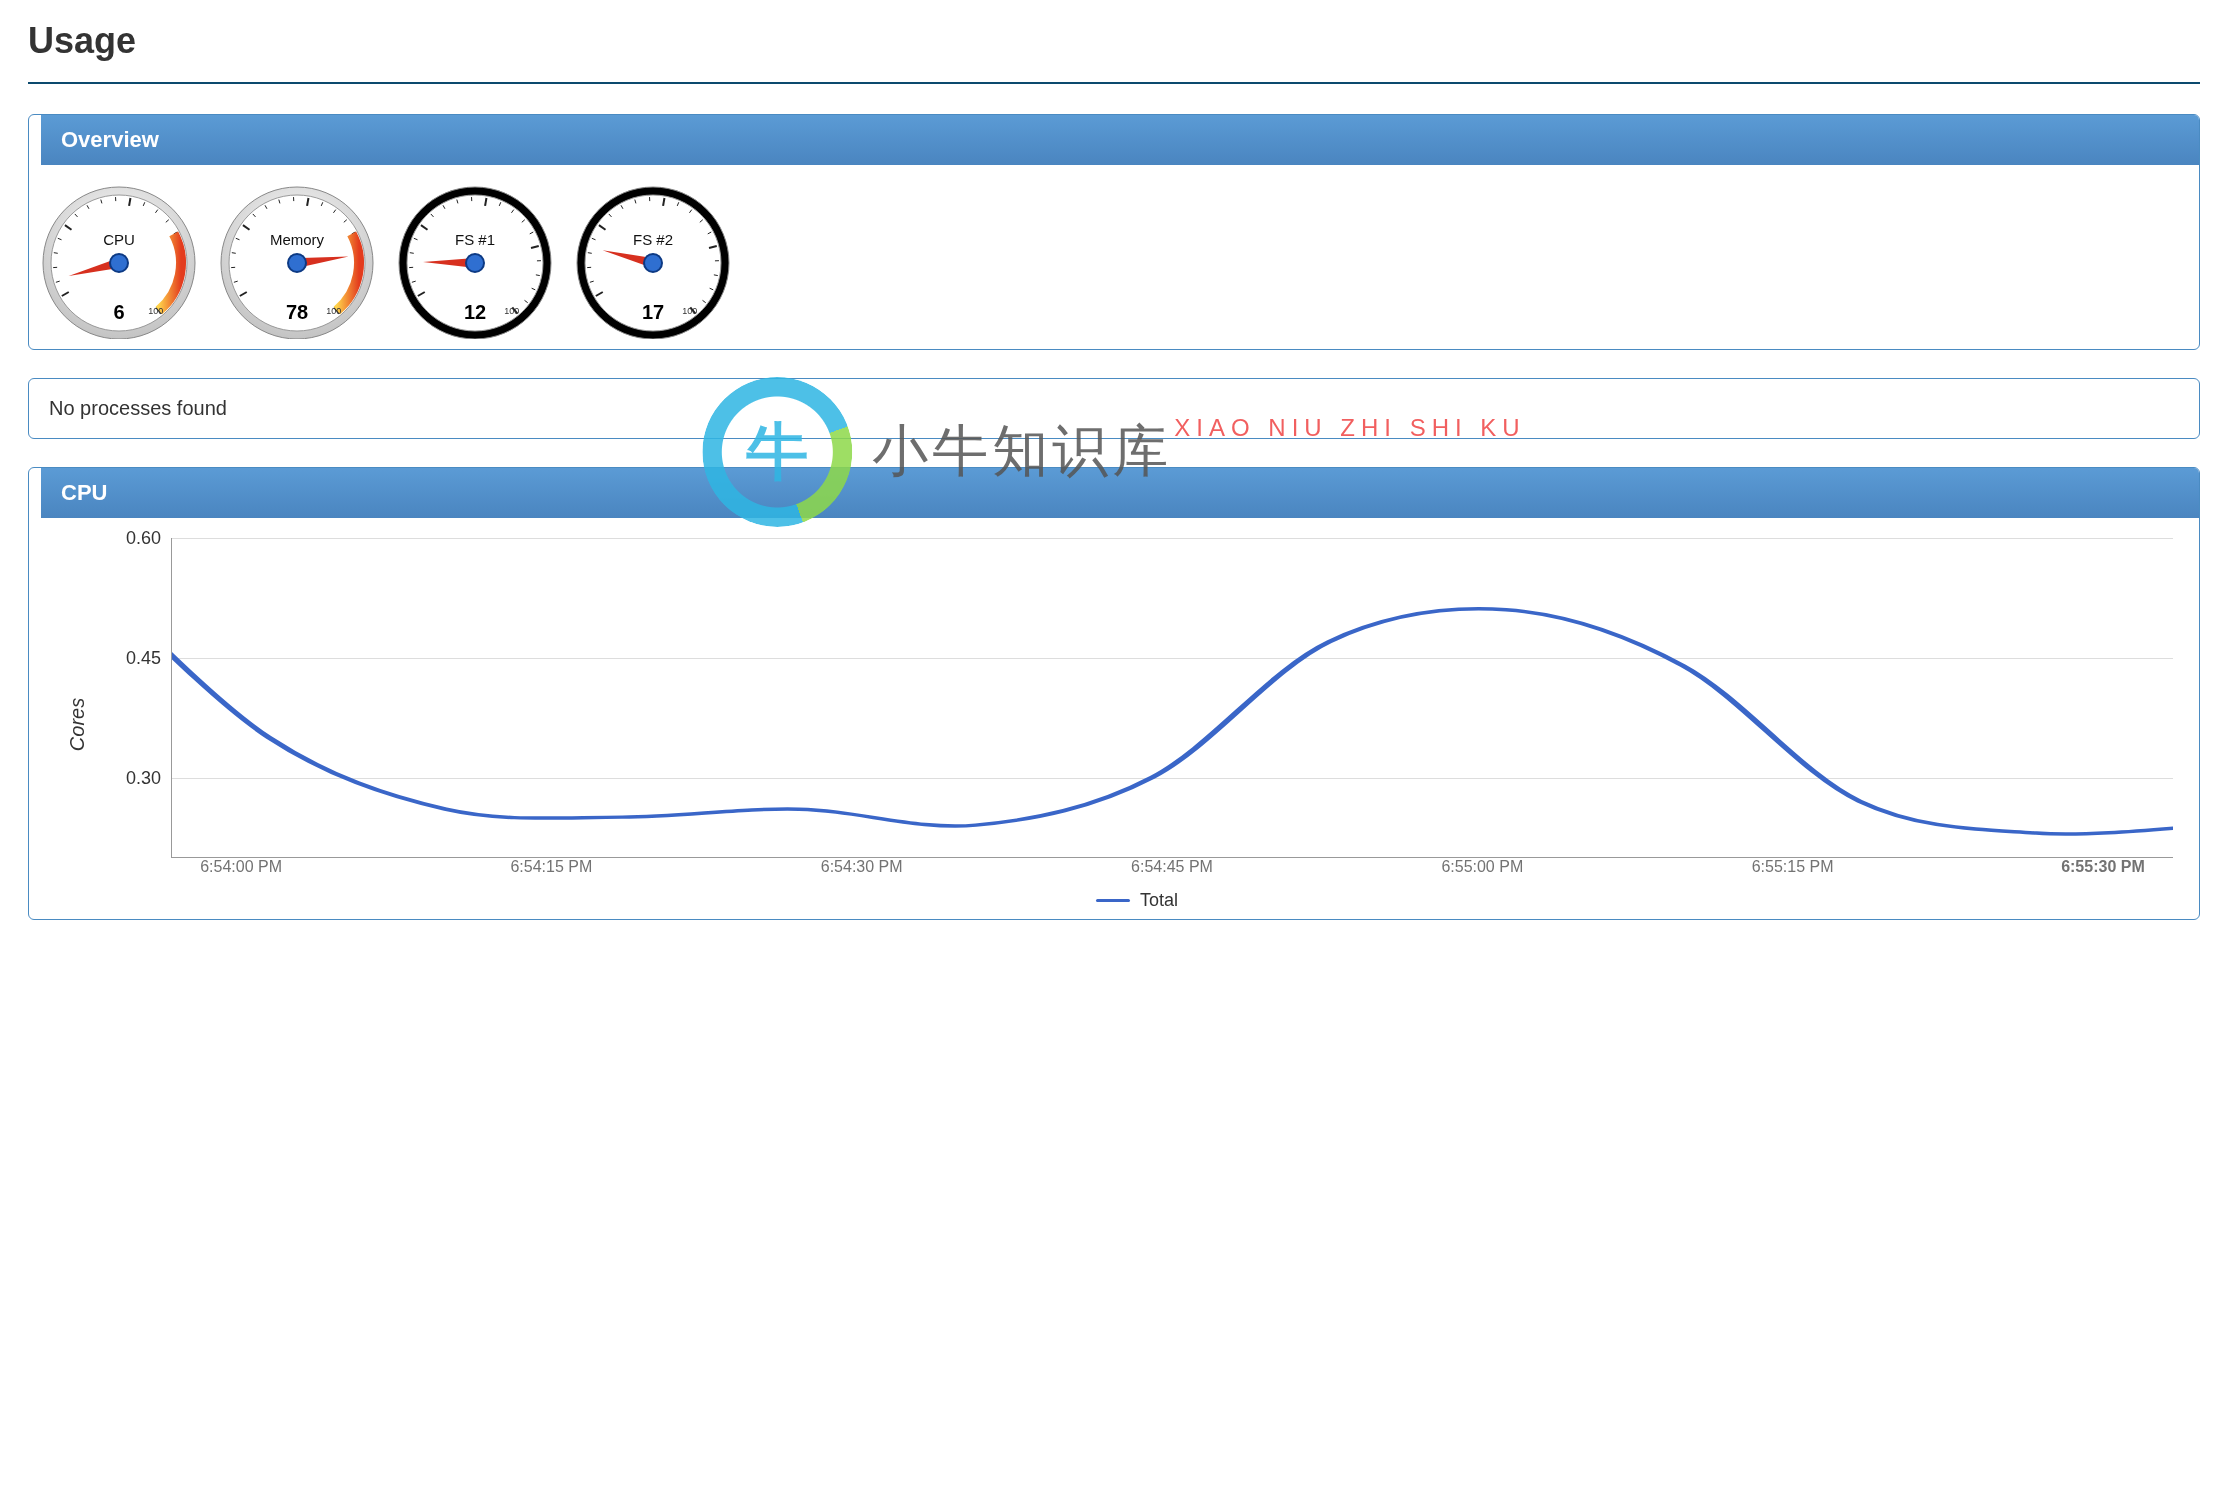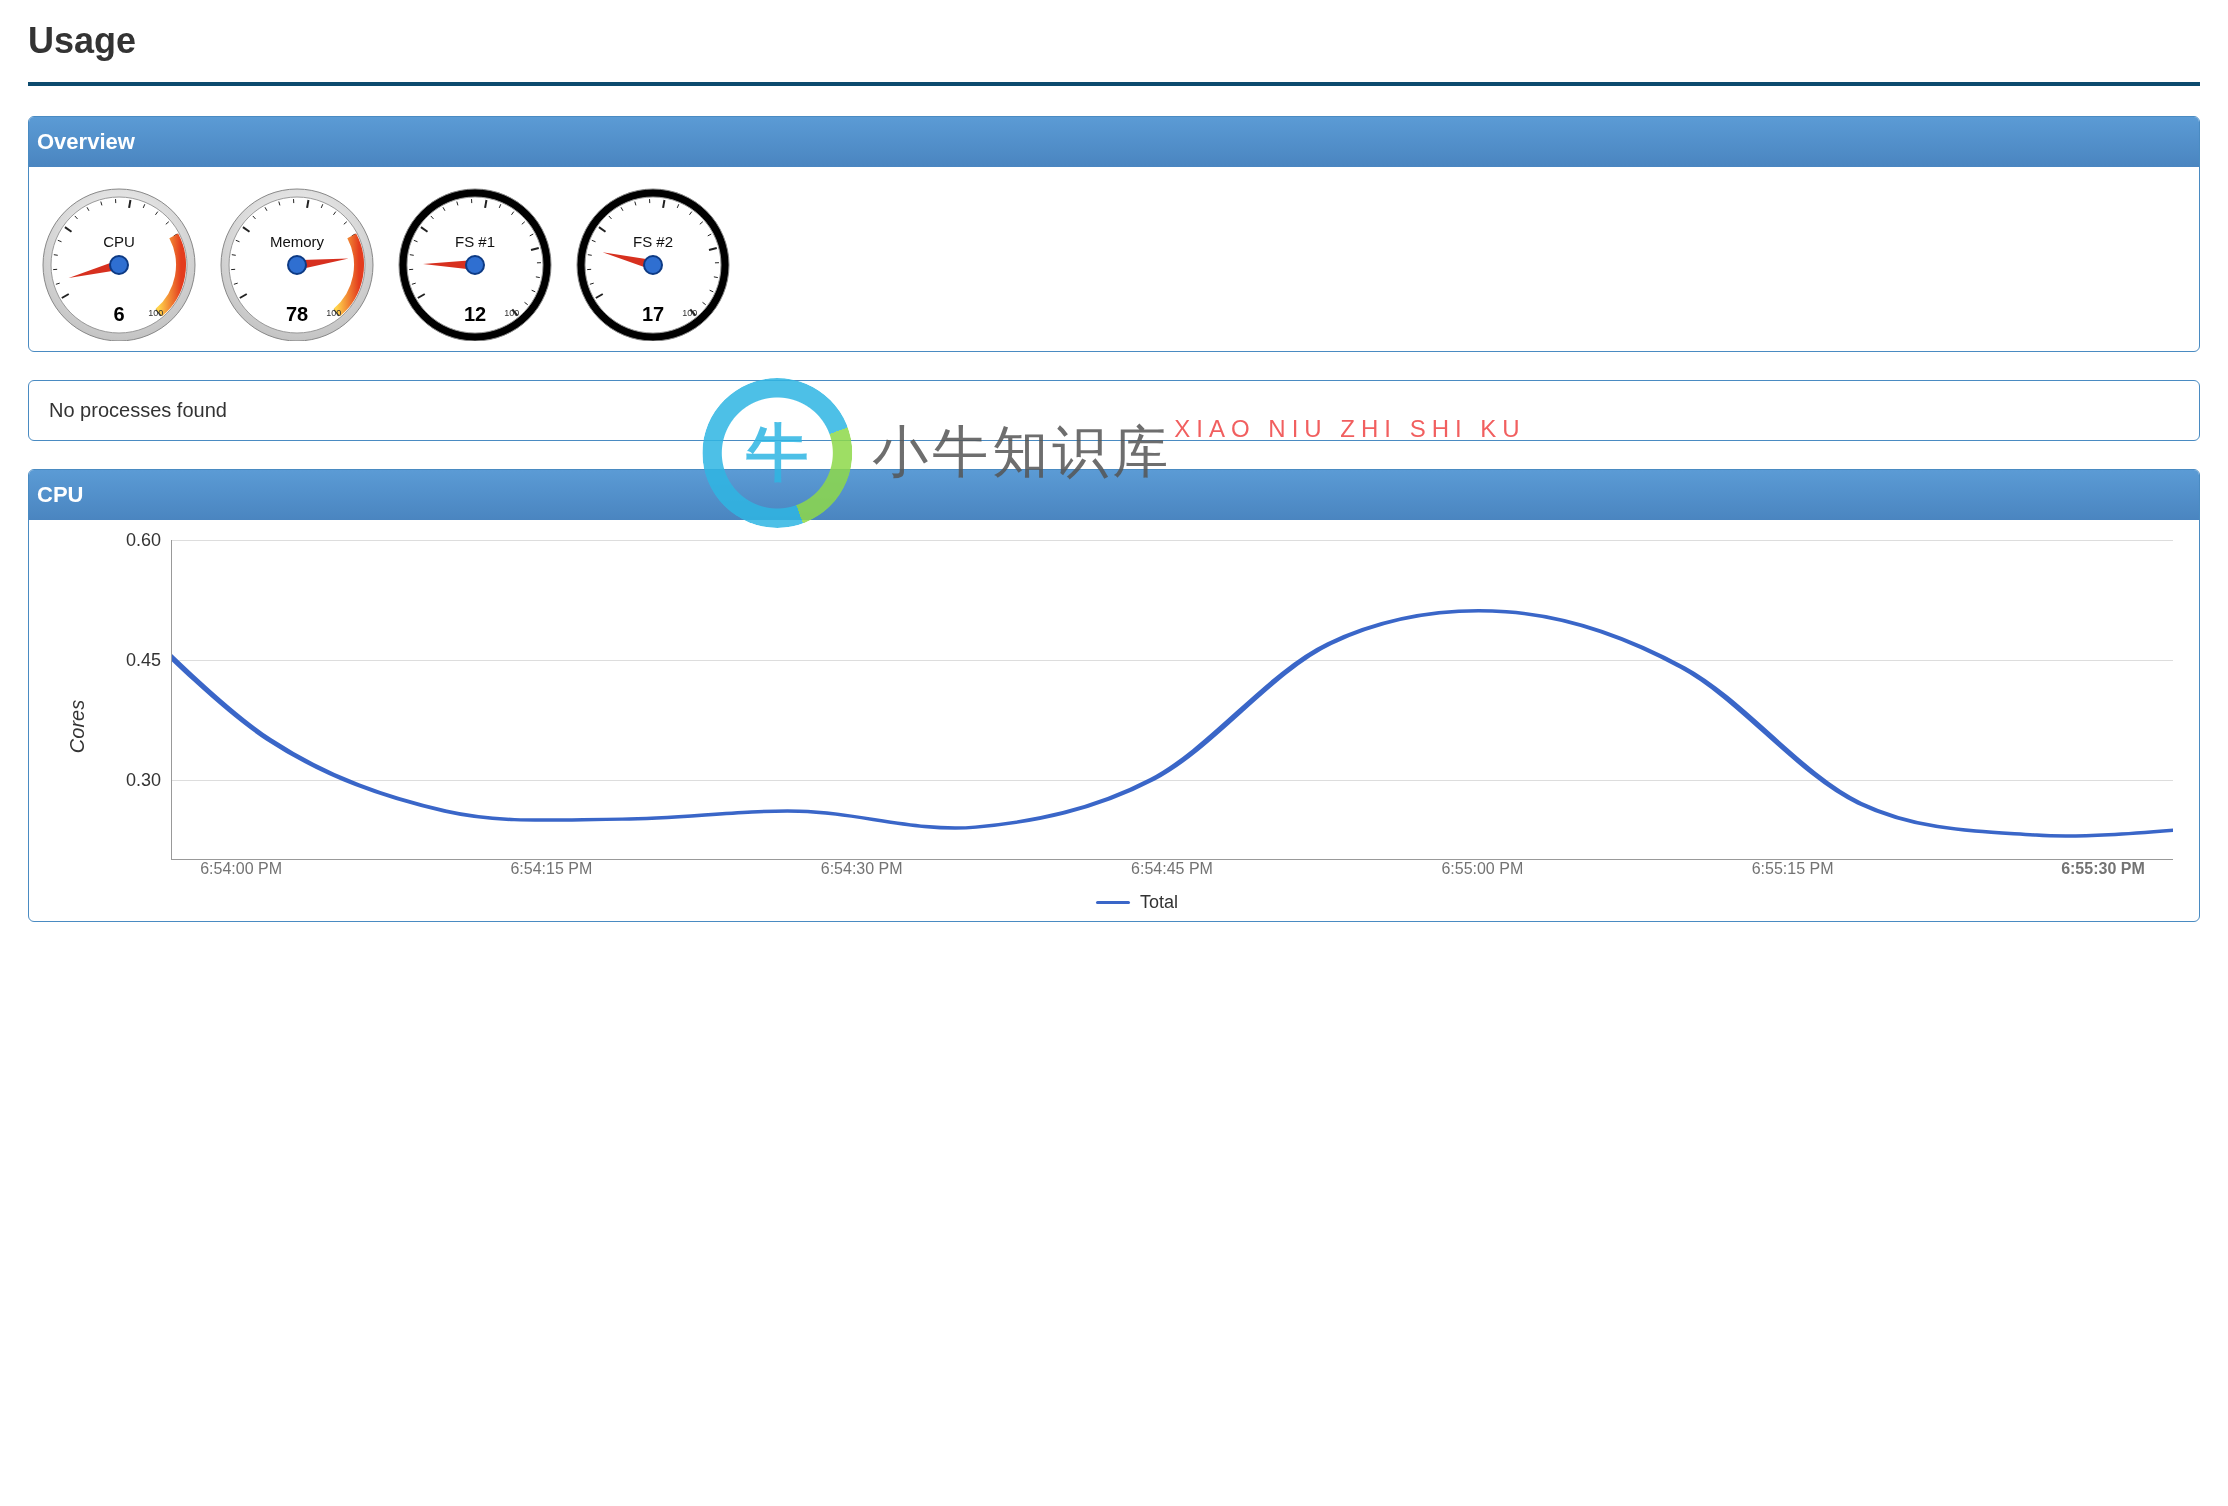--- a/index.html
+++ b/index.html
@@ -7,36 +7,37 @@
     font-family: -apple-system, "Helvetica Neue", Arial, sans-serif;
     background: #fff;
     color: #333;
     padding: 20px 28px;
   }
   .page-title {
     font-size: 36px;
     font-weight: 600;
     color: #333;
     padding-bottom: 20px;
-    border-bottom: 4px solid #0c4a6e;
+    border-bottom: 2px solid #0c4a6e;
     margin-bottom: 30px;
   }
   .panel {
     border: 1px solid #4a8bc2;
     border-radius: 6px;
     margin-bottom: 28px;
     overflow: hidden;
     background: #fff;
   }
   .panel-header {
     background: linear-gradient(#5b9bd5, #4a85c0);
     color: #fff;
     font-size: 22px;
     font-weight: 600;
-    padding: 12px 8px;
+    padding: 12px 20px;
+    margin-left: 12px;
   }
   .panel-body {
     padding: 18px 20px;
     font-size: 20px;
     color: #333;
   }
   .gauges {
     display: flex;
     gap: 18px;
     padding: 14px 10px 10px;

